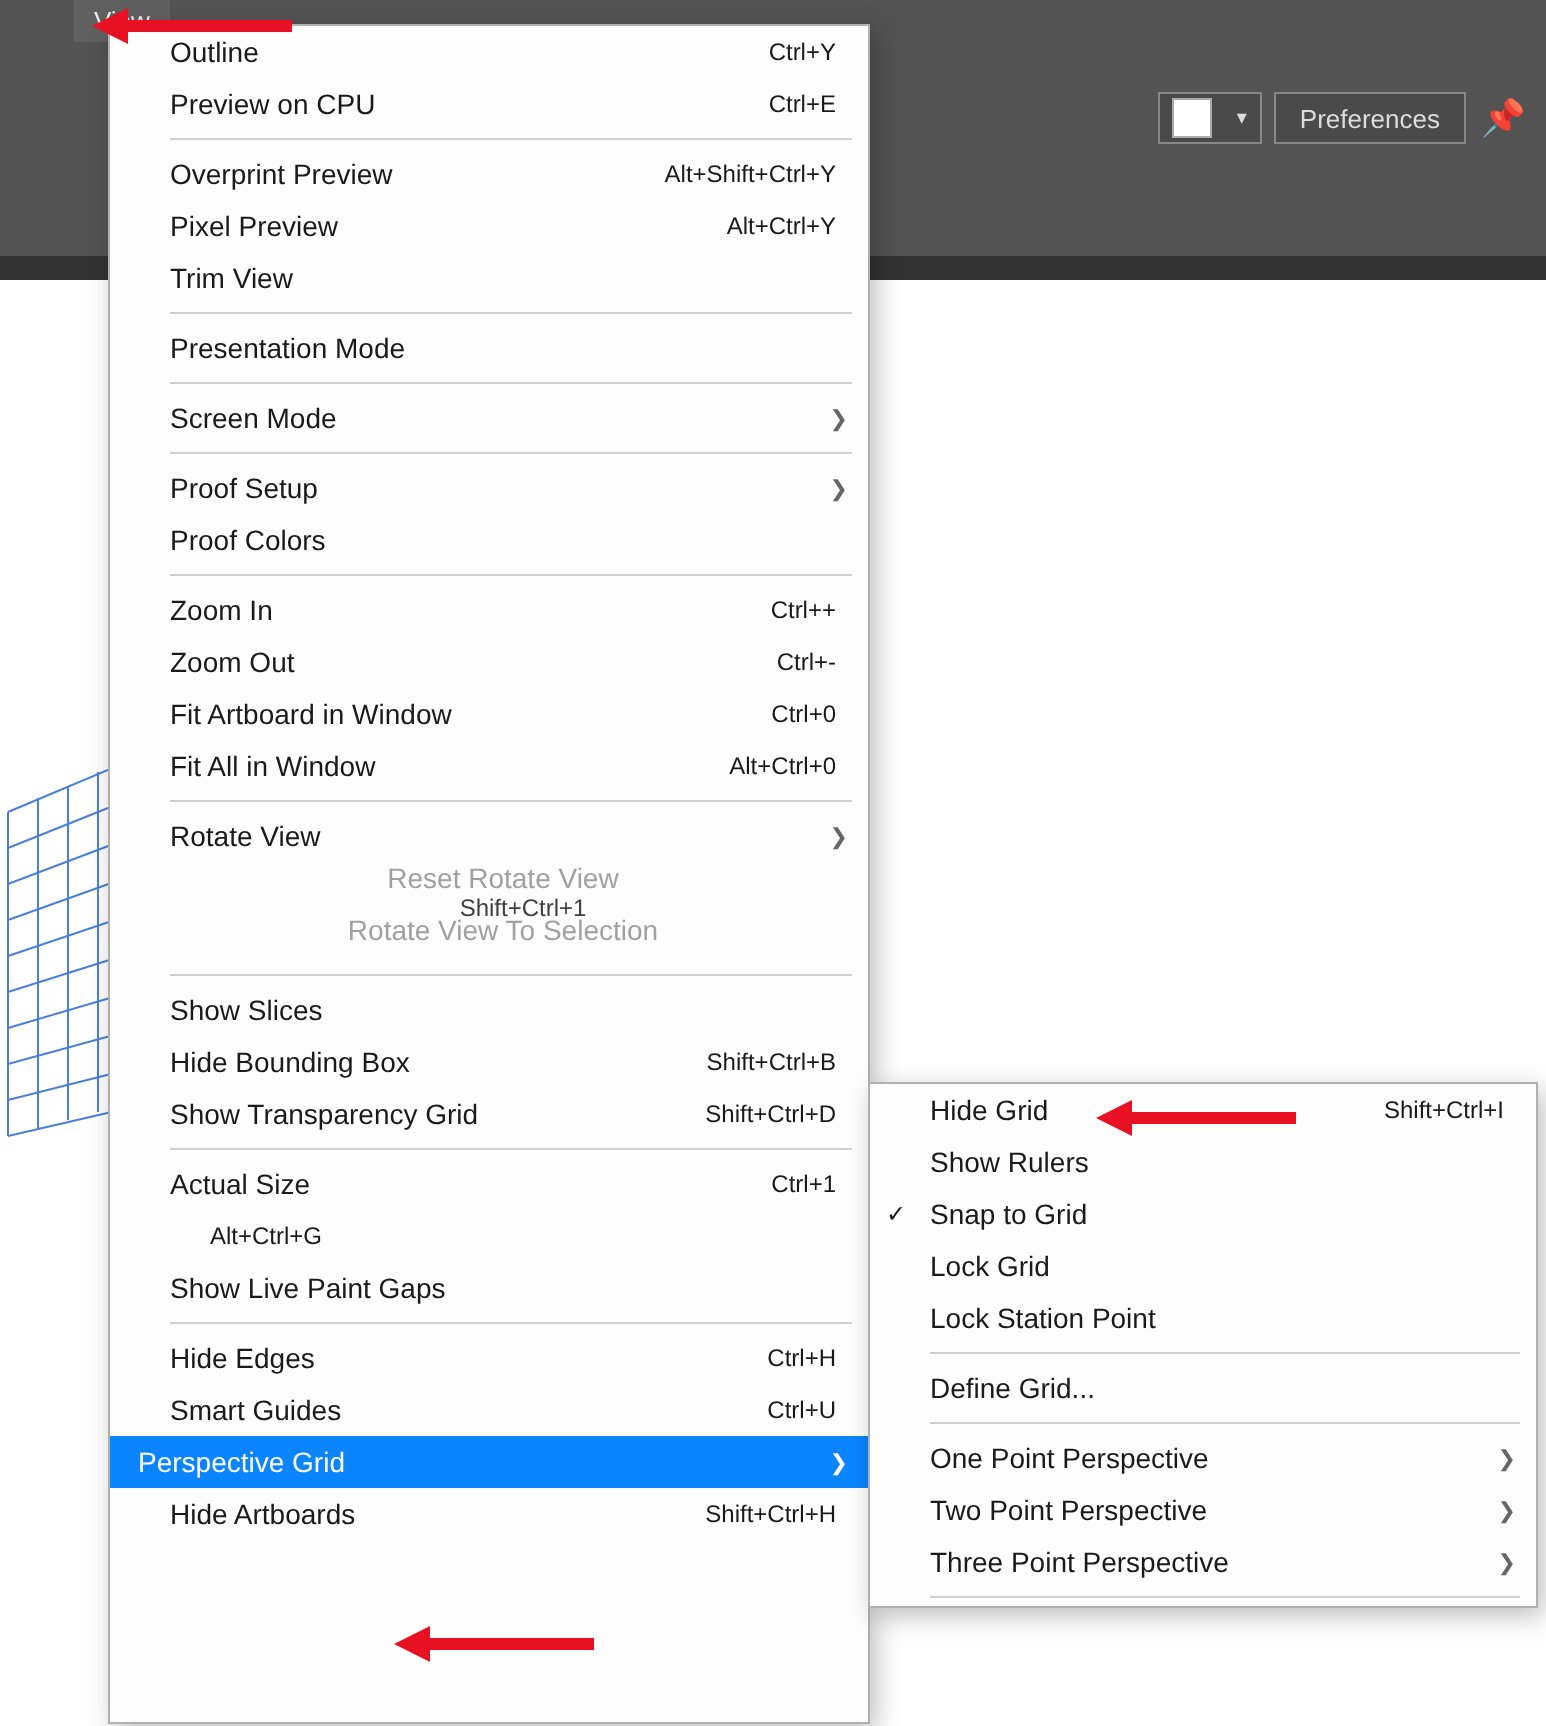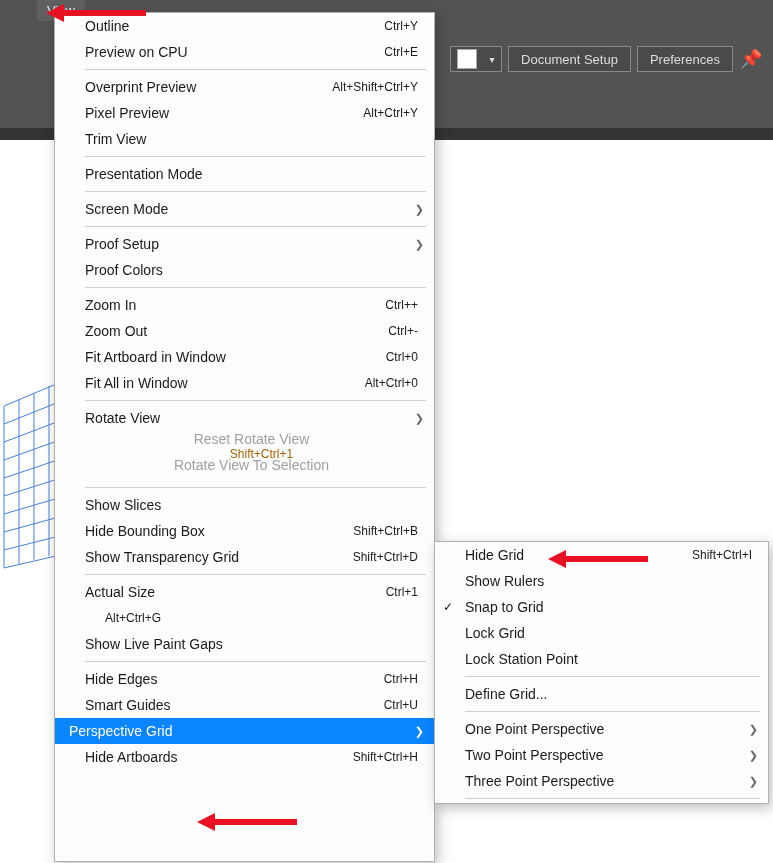--- a/index.html
+++ b/index.html
@@ -100,21 +100,21 @@
     padding: 0 16px 0 30px;
     position: relative;
     font-size: 14px;
     color: #1a1a1a;
     cursor: default;
     white-space: nowrap;
   }
   .mi .label { flex: 1; }
   .mi .accel { color: #1a1a1a; font-size: 12px; padding-left: 20px; }
   .mi.disabled { color: #a0a0a0; flex-direction: column; }
-  .mi.disabled .accel { color: #a16207; }
+  .mi.disabled .accel { color: #404040; }
   .mi.selected { background: #0a84ff; color: #fff; }
   .mi .chev { position: absolute; right: 10px; font-size: 11px; color: #666; }
   .mi.selected .chev { color: #fff; }
   .mi .check { position: absolute; left: 8px; font-size: 12px; }
   .sep {
     height: 1px;
     background: #d0d0d0;
     margin: 4px 8px 4px 30px;
   }
 
@@ -148,21 +148,20 @@
 
 <div class="toolbar-strip">
   <div class="menubar">
     <div class="menubar-item">View</div>
   </div>
   <div class="toolbar-row">
     <div class="swatch-dropdown">
       <div class="swatch-box"></div>
       <div class="swatch-caret">▾</div>
     </div>
-    <div class="tool-btn">Document Setup</div>
     <div class="tool-btn">Preferences</div>
     <div class="tool-icon">📌</div>
   </div>
 </div>
 
 <div class="canvas-area">
   <svg class="persp" viewBox="0 0 332 320">
 
     <g stroke="#4a7fdc" stroke-width="1" fill="none">
       <line x1="0" y1="40" x2="95" y2="0"></line>

